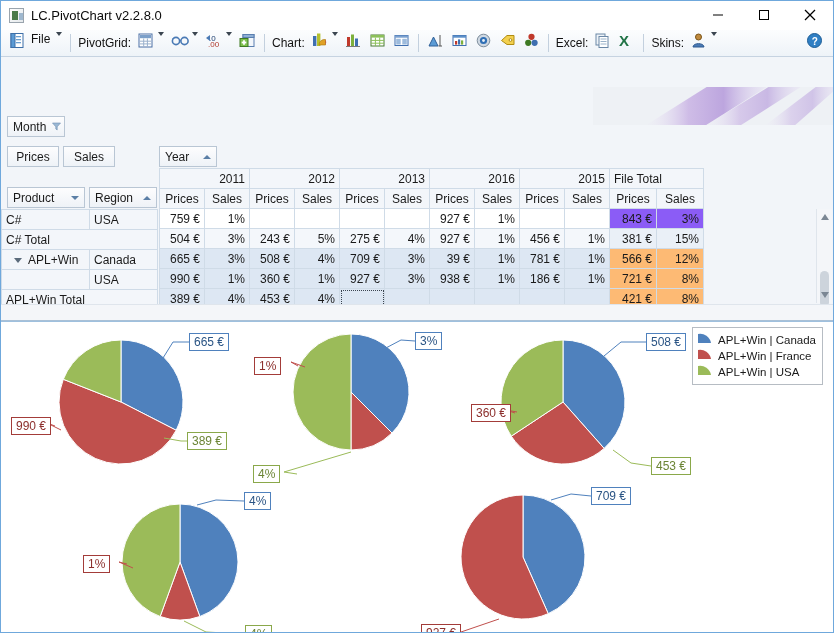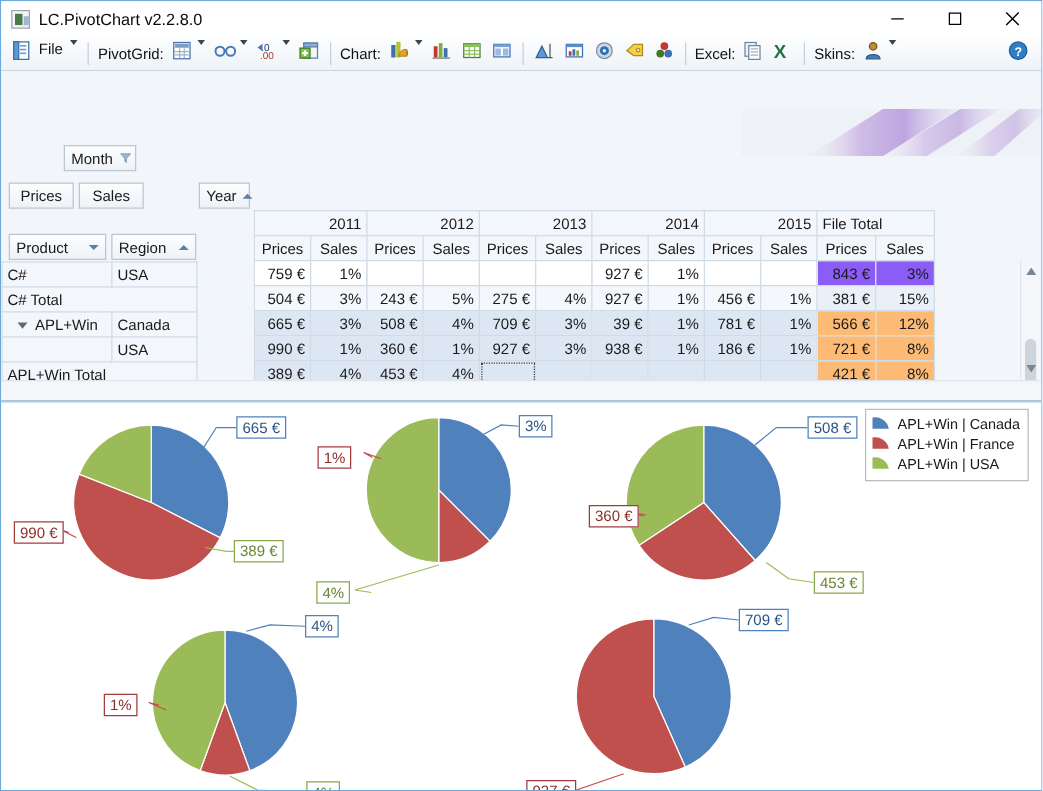--- a/index.html
+++ b/index.html
@@ -93,43 +93,42 @@
     width: 240px; height: 38px;
     overflow: hidden; pointer-events: none;
   }
   .field-btn {
     display: inline-flex; align-items: center; justify-content: space-between;
     background: linear-gradient(to bottom,#fdfdfe 0%,#eef2f7 100%);
     border: 1px solid #b9c6d4;
     height: 21px; padding: 0 5px;
     font-size: 12px; color: #1a1a1a;
   }
-  .row-filter { position: absolute; left: 6px; top: 59px; width: 58px; margin-left: 44px; }
+  .row-filter { position: absolute; left: 6px; top: 59px; width: 58px; }
   .fa-row { position: absolute; left: 6px; top: 89px; display: flex; gap: 4px; }
   .fa-row .field-btn { min-width: 52px; justify-content: center; }
-  .col-field { position: absolute; left: 158px; top: 89px; width: 41px; }
+  .col-field { position: absolute; left: 158px; top: 89px; width: 58px; }
   .prod-field { position: absolute; left: 6px; top: 130px; width: 78px; }
   .reg-field  { position: absolute; left: 88px; top: 130px; width: 68px; }
   .sort-up {
     width: 0; height: 0;
     border-left: 4px solid transparent; border-right: 4px solid transparent;
     border-bottom: 4px solid #5b7fa6; margin-left: 5px;
   }
   .sort-dn {
     width: 0; height: 0;
     border-left: 4px solid transparent; border-right: 4px solid transparent;
     border-top: 4px solid #5b7fa6; margin-left: 5px;
   }
   .funnel { margin-left: 6px; }
 
   .grid-wrap {
     position: absolute; left: 158px; top: 111px;
     right: 0; bottom: 0;
     overflow: hidden;
-    margin-left: 44px;
   }
   table.pv { border-collapse: collapse; font-size: 12px; table-layout: fixed; }
   table.pv th, table.pv td {
     border: 1px solid #cfdbe7;
     height: 20px; padding: 0 4px;
     font-weight: normal; color: #1a1a1a;
     white-space: nowrap; overflow: hidden;
   }
   th.yr {
     background: #f3f6fa; text-align: right;
@@ -499,21 +498,21 @@
       <span class="sort-up"></span>
     </div>
 
     <div class="grid-wrap">
       <table class="pv">
         <thead>
           <tr id="yr-row">
               <th class="yr" colspan="2" style="width: 90px;">2011</th>
               <th class="yr" colspan="2" style="width: 90px;">2012</th>
               <th class="yr" colspan="2" style="width: 90px;">2013</th>
-              <th class="yr" colspan="2" style="width: 90px;">2014</th>
+              <th class="yr" colspan="2" style="width: 90px;">2016</th>
               <th class="yr" colspan="2" style="width: 90px;">2015</th>
               <th class="gt" colspan="2" style="width: 94px;">File Total</th>
             </tr>
           <tr id="ms-row">
               <th class="mh" style="width: 45px;">Prices</th>
               <th class="mh" style="width: 45px;">Sales</th>
               <th class="mh" style="width: 45px;">Prices</th>
               <th class="mh" style="width: 45px;">Sales</th>
               <th class="mh" style="width: 45px;">Prices</th>
               <th class="mh" style="width: 45px;">Sales</th>

